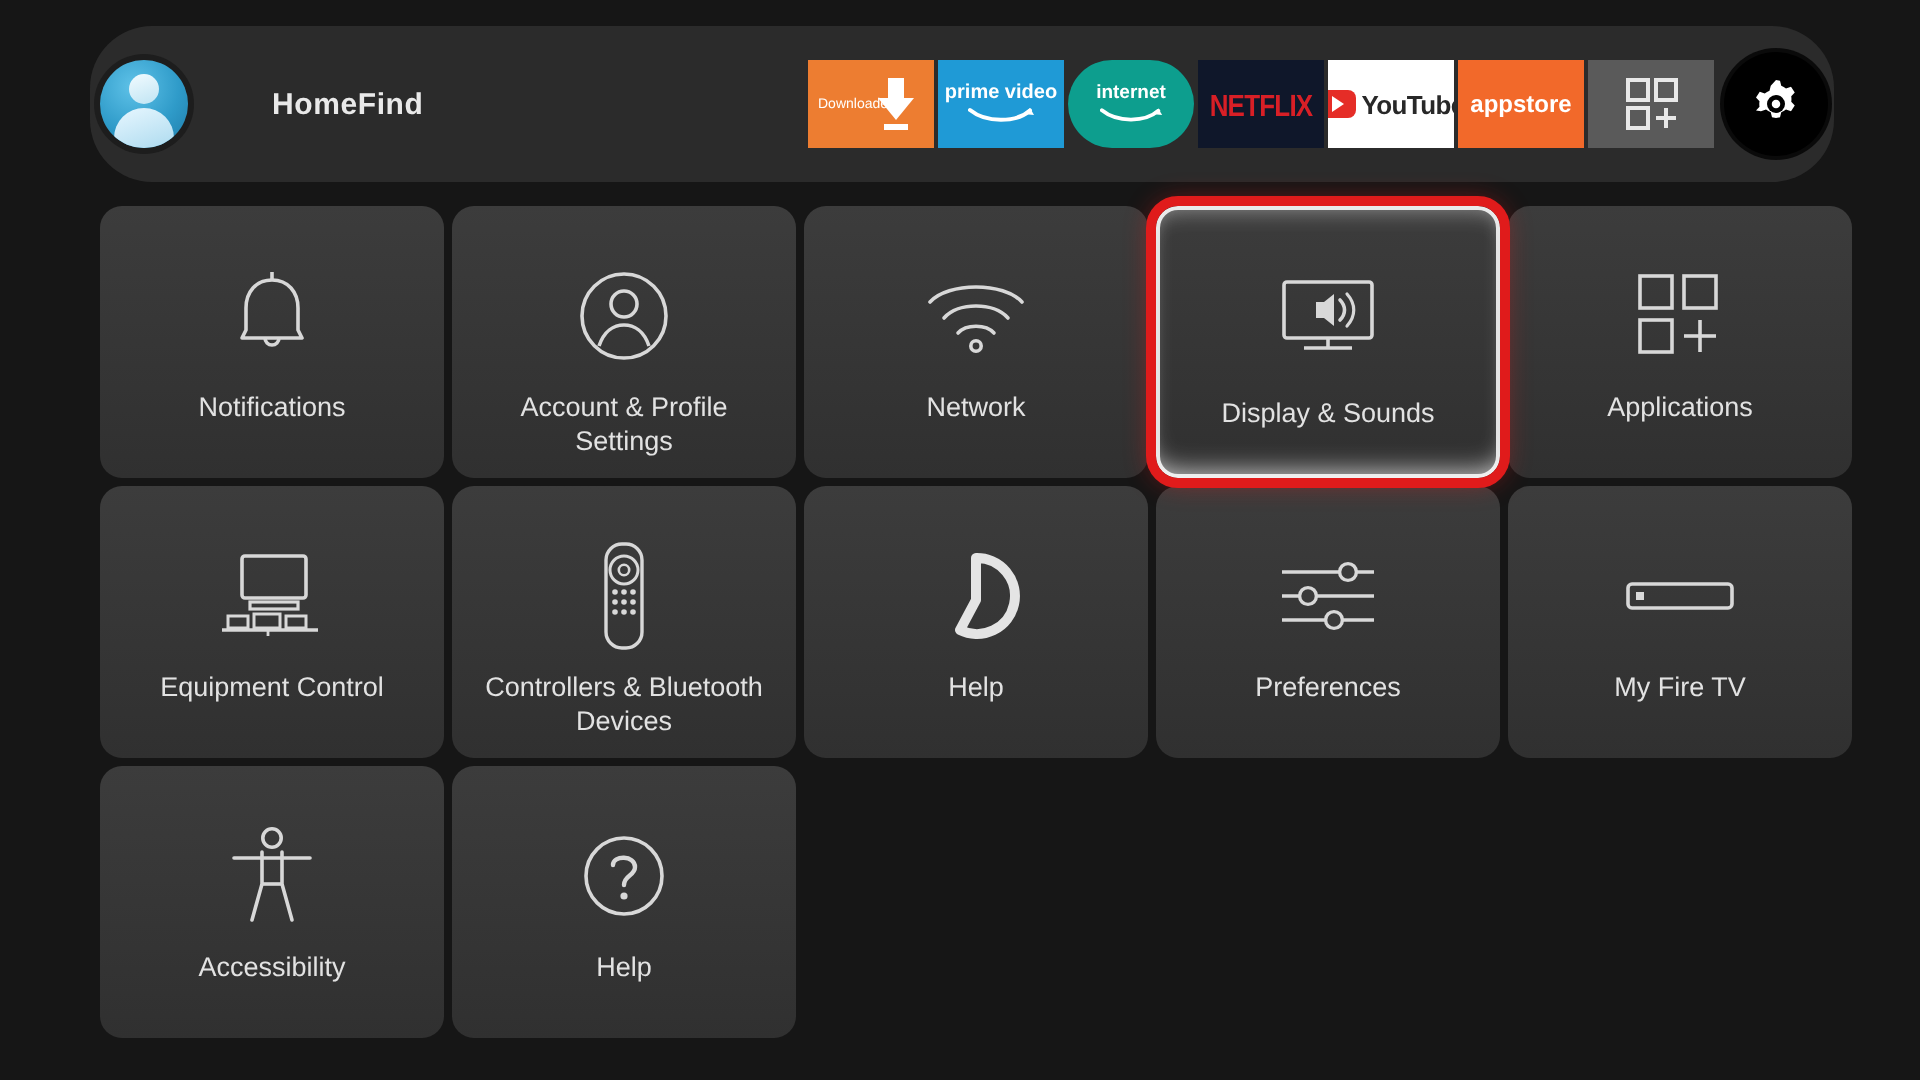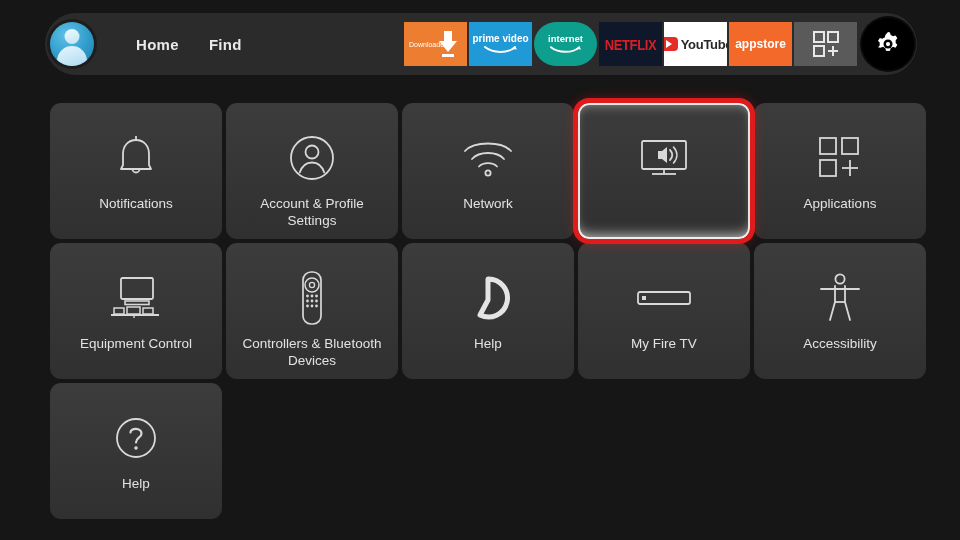--- a/index.html
+++ b/index.html
@@ -7,21 +7,21 @@
     width: 960px; height: 540px;
     background: #141414;
     font-family: "Liberation Sans", sans-serif;
     overflow: hidden;
   }
   #screen { position: relative; width: 960px; height: 540px; background: #161616; }
 
   
   #header-bar {
     position: absolute; left: 45px; top: 13px;
-    width: 872px; height: 62px;
+    width: 872px; height: 78px;
     background: #2b2b2b;
     border-radius: 31px;
     display: flex; align-items: center;
   }
   #avatar {
     width: 44px; height: 44px; margin-left: 5px; border-radius: 50%;
     background: radial-gradient(circle at 38% 30%, #5fc2e8 0%, #2f9bc9 55%, #1d7ba8 100%);
     position: relative; overflow: hidden; flex: none;
     box-shadow: 0 0 0 3px #1d1d1d;
   }
@@ -30,21 +30,21 @@
     width: 15px; height: 15px; border-radius: 50%;
     background: linear-gradient(160deg,#f2fbff,#bfe4f3);
   }
   #avatar .a-body {
     position: absolute; left: 50%; top: 24px; transform: translateX(-50%);
     width: 30px; height: 22px; border-radius: 15px 15px 0 0;
     background: linear-gradient(160deg,#e8f7ff,#a9d9ee);
   }
   .nav-link {
     color: #e9e9e9; font-size: 15px; font-weight: bold;
-    margin-left: 30px; letter-spacing: .3px; white-space: nowrap;
+    letter-spacing: .3px; white-space: nowrap;
   }
   #nav-home { margin-left: 42px; }
   #app-row { margin-left: auto; display: flex; align-items: center; height: 100%; }
   .app-tile {
     width: 63px; height: 44px; margin-right: 2px;
     display: flex; align-items: center; justify-content: center;
     position: relative; overflow: hidden; flex: none;
   }
 
   .tile-downloader { background: #ed7d31; }
@@ -238,20 +238,21 @@
       <div class="c-icon">
         <svg width="54" height="42" viewBox="0 0 54 42">
           <rect x="5" y="4" width="44" height="28" rx="1.5" fill="none" stroke="#d8d8d8" stroke-width="1.8"></rect>
           <line x1="27" y1="32" x2="27" y2="37" stroke="#d8d8d8" stroke-width="1.8"></line>
           <line x1="15" y1="37" x2="39" y2="37" stroke="#d8d8d8" stroke-width="1.8"></line>
           <polygon points="21,14 25,14 30,10 30,26 25,22 21,22" fill="#d8d8d8"></polygon>
           <path d="M33 13 C36 16 36 20 33 23" fill="none" stroke="#d8d8d8" stroke-width="1.8" stroke-linecap="round"></path>
           <path d="M36.5 10 C41 15 41 21 36.5 26" fill="none" stroke="#d8d8d8" stroke-width="1.6" stroke-linecap="round"></path>
         </svg>
       </div>
+      <div class="c-label">Display &amp; Sounds</div>
     </div>
 
     <div class="cell">
       <div class="c-icon">
         <svg width="48" height="48" viewBox="0 0 48 48">
           <rect x="4" y="4" width="16" height="16" fill="none" stroke="#d8d8d8" stroke-width="1.8"></rect>
           <rect x="26" y="4" width="16" height="16" fill="none" stroke="#d8d8d8" stroke-width="1.8"></rect>
           <rect x="4" y="26" width="16" height="16" fill="none" stroke="#d8d8d8" stroke-width="1.8"></rect>
           <line x1="26" y1="34" x2="42" y2="34" stroke="#d8d8d8" stroke-width="1.8"></line>
           <line x1="34" y1="26" x2="34" y2="42" stroke="#d8d8d8" stroke-width="1.8"></line>
@@ -297,20 +298,33 @@
 
     <div class="cell">
       <div class="c-icon">
         <svg width="46" height="46" viewBox="0 0 46 46">
           <path d="M23 4 a19 19 0 11-8 36 L23 25 Z" fill="none" stroke="#e4e4e4" stroke-width="5" stroke-linejoin="round"></path>
         </svg>
       </div>
       <div class="c-label">Help</div>
     </div>
 
+    <div class="cell">
+      <div class="c-icon">
+        <svg width="54" height="38" viewBox="0 0 54 38">
+          <line x1="4" y1="7" x2="50" y2="7" stroke="#d8d8d8" stroke-width="1.7"></line>
+          <circle cx="37" cy="7" r="4.2" fill="#3a3a3a" stroke="#d8d8d8" stroke-width="1.7"></circle>
+          <line x1="4" y1="19" x2="50" y2="19" stroke="#d8d8d8" stroke-width="1.7"></line>
+          <circle cx="17" cy="19" r="4.2" fill="#3a3a3a" stroke="#d8d8d8" stroke-width="1.7"></circle>
+          <line x1="4" y1="31" x2="50" y2="31" stroke="#d8d8d8" stroke-width="1.7"></line>
+          <circle cx="30" cy="31" r="4.2" fill="#3a3a3a" stroke="#d8d8d8" stroke-width="1.7"></circle>
+        </svg>
+      </div>
+      <div class="c-label">Preferences</div>
+    </div>
 
     <div class="cell">
       <div class="c-icon">
         <svg width="58" height="24" viewBox="0 0 58 24">
           <rect x="3" y="6" width="52" height="12" rx="2" fill="none" stroke="#d8d8d8" stroke-width="1.8"></rect>
           <rect x="7" y="10" width="4" height="4" fill="#d8d8d8"></rect>
         </svg>
       </div>
       <div class="c-label">My Fire TV</div>
     </div>

